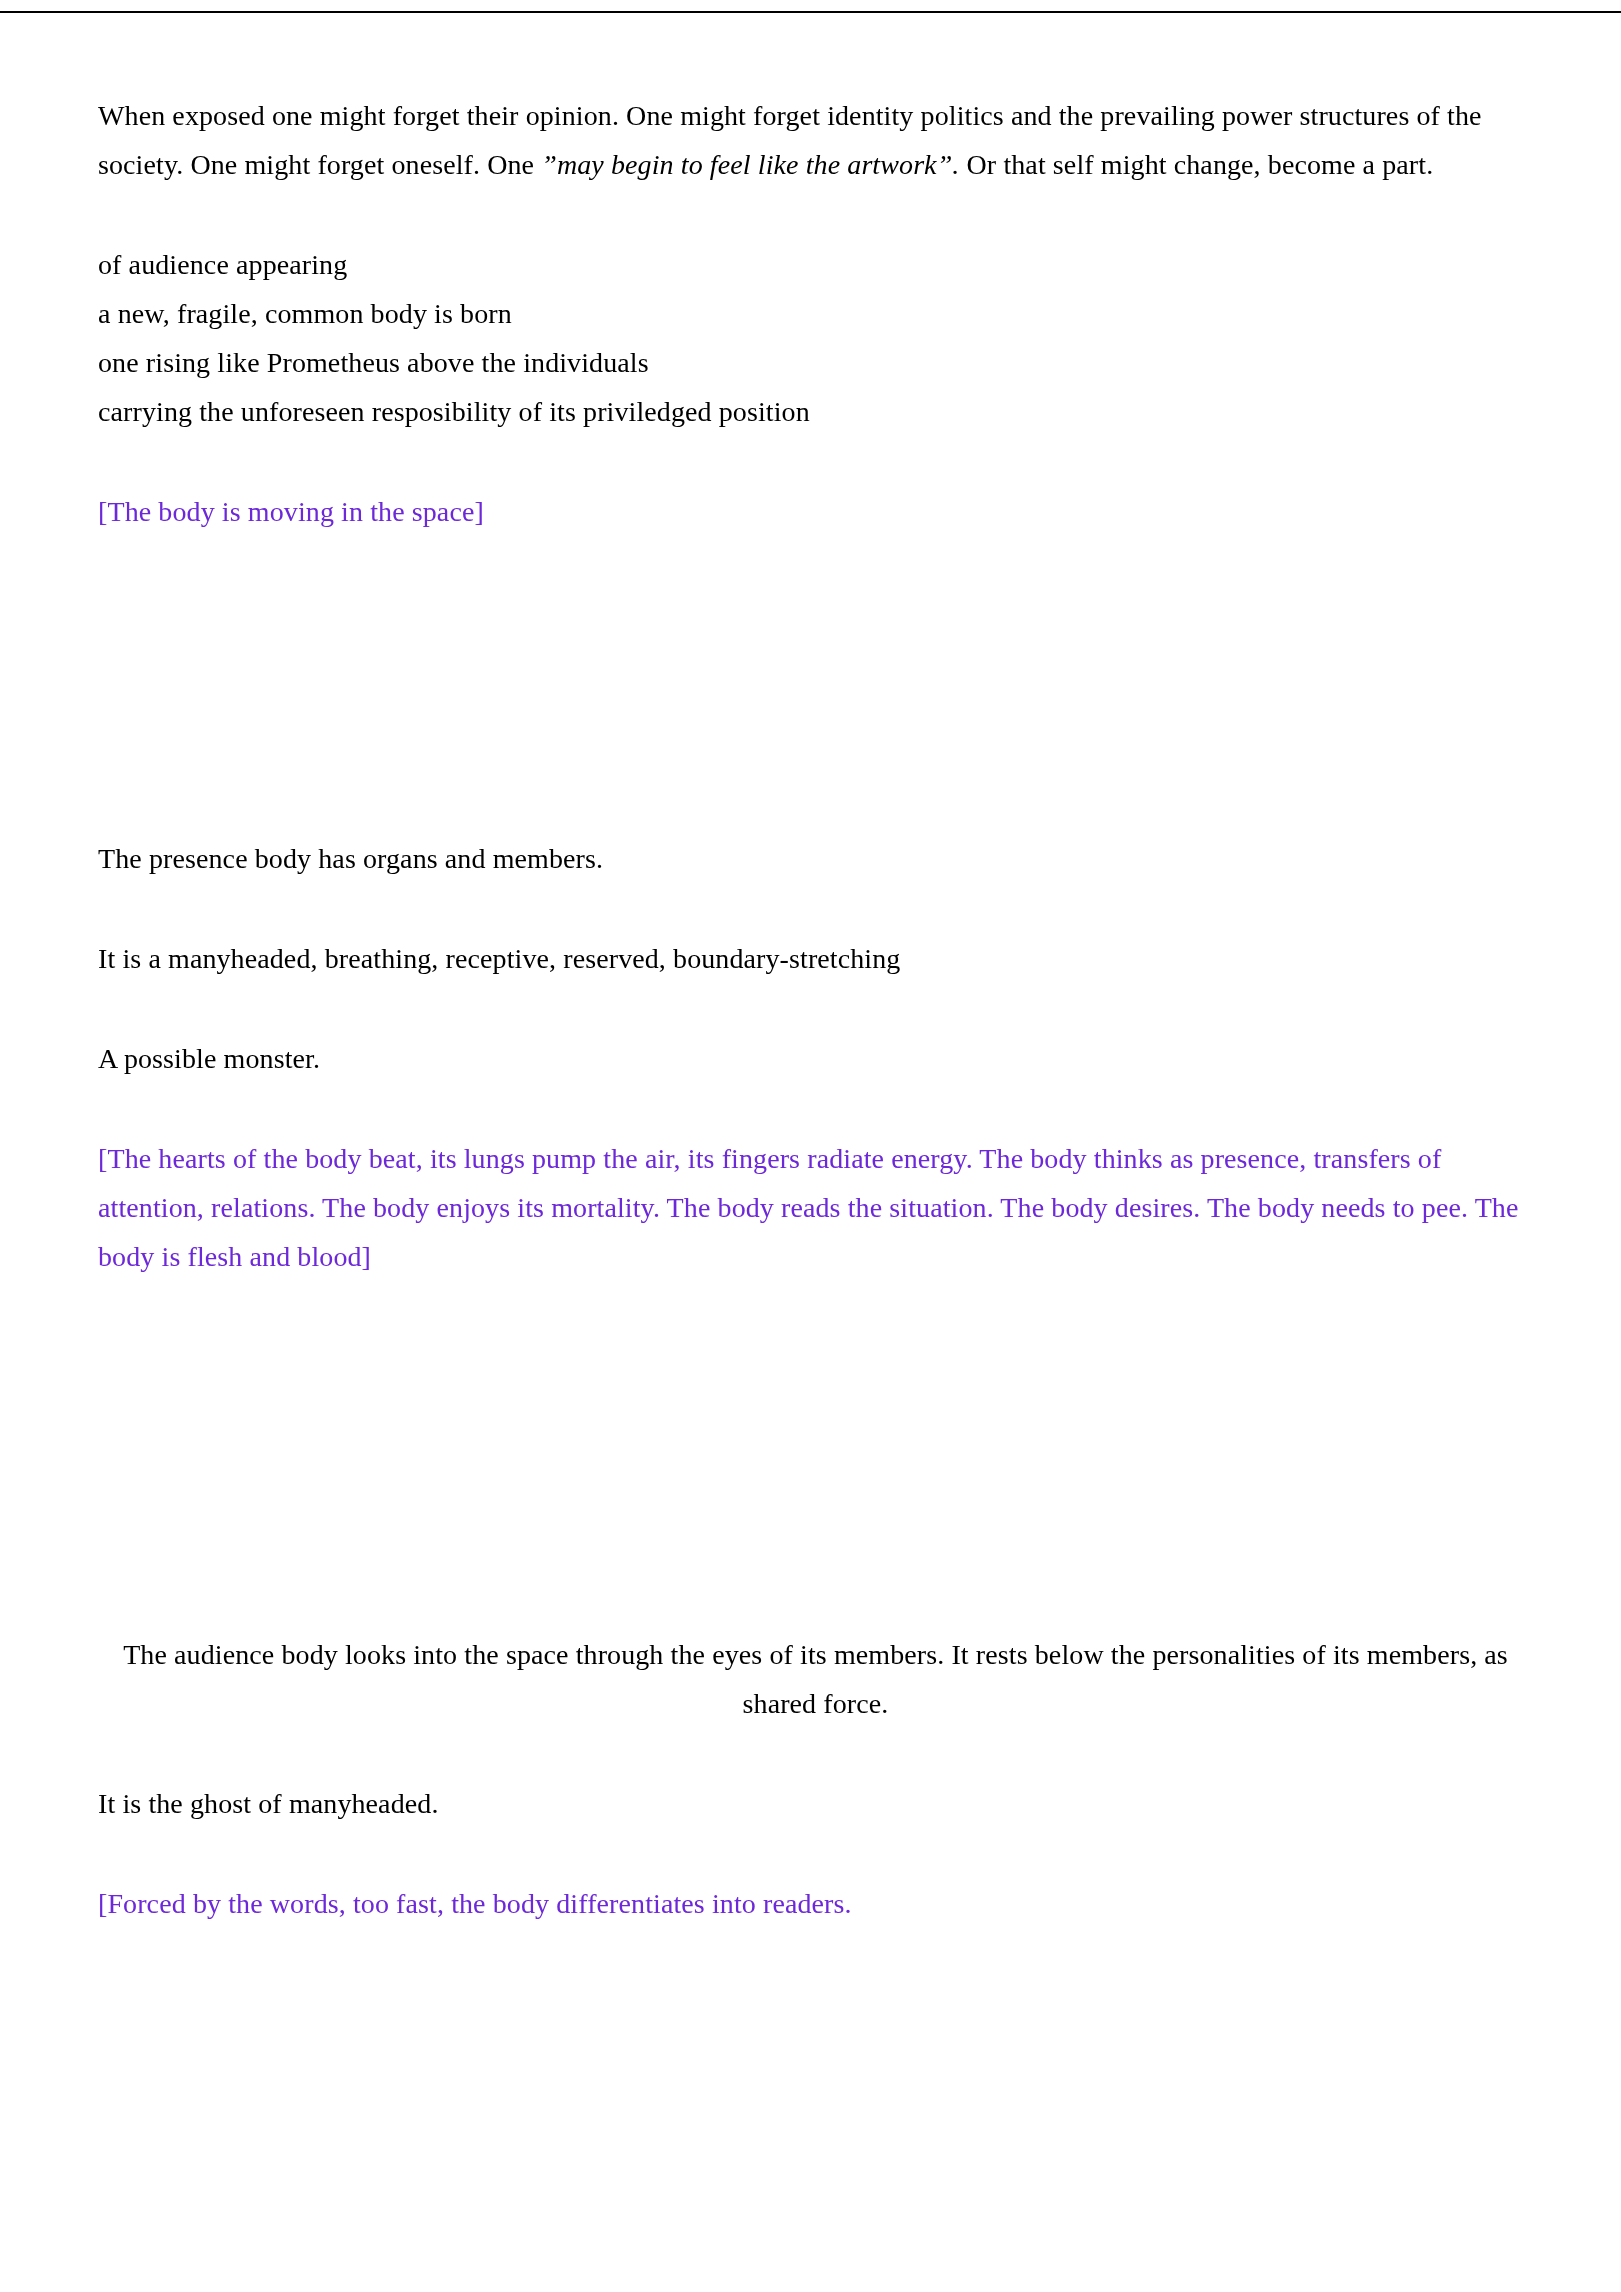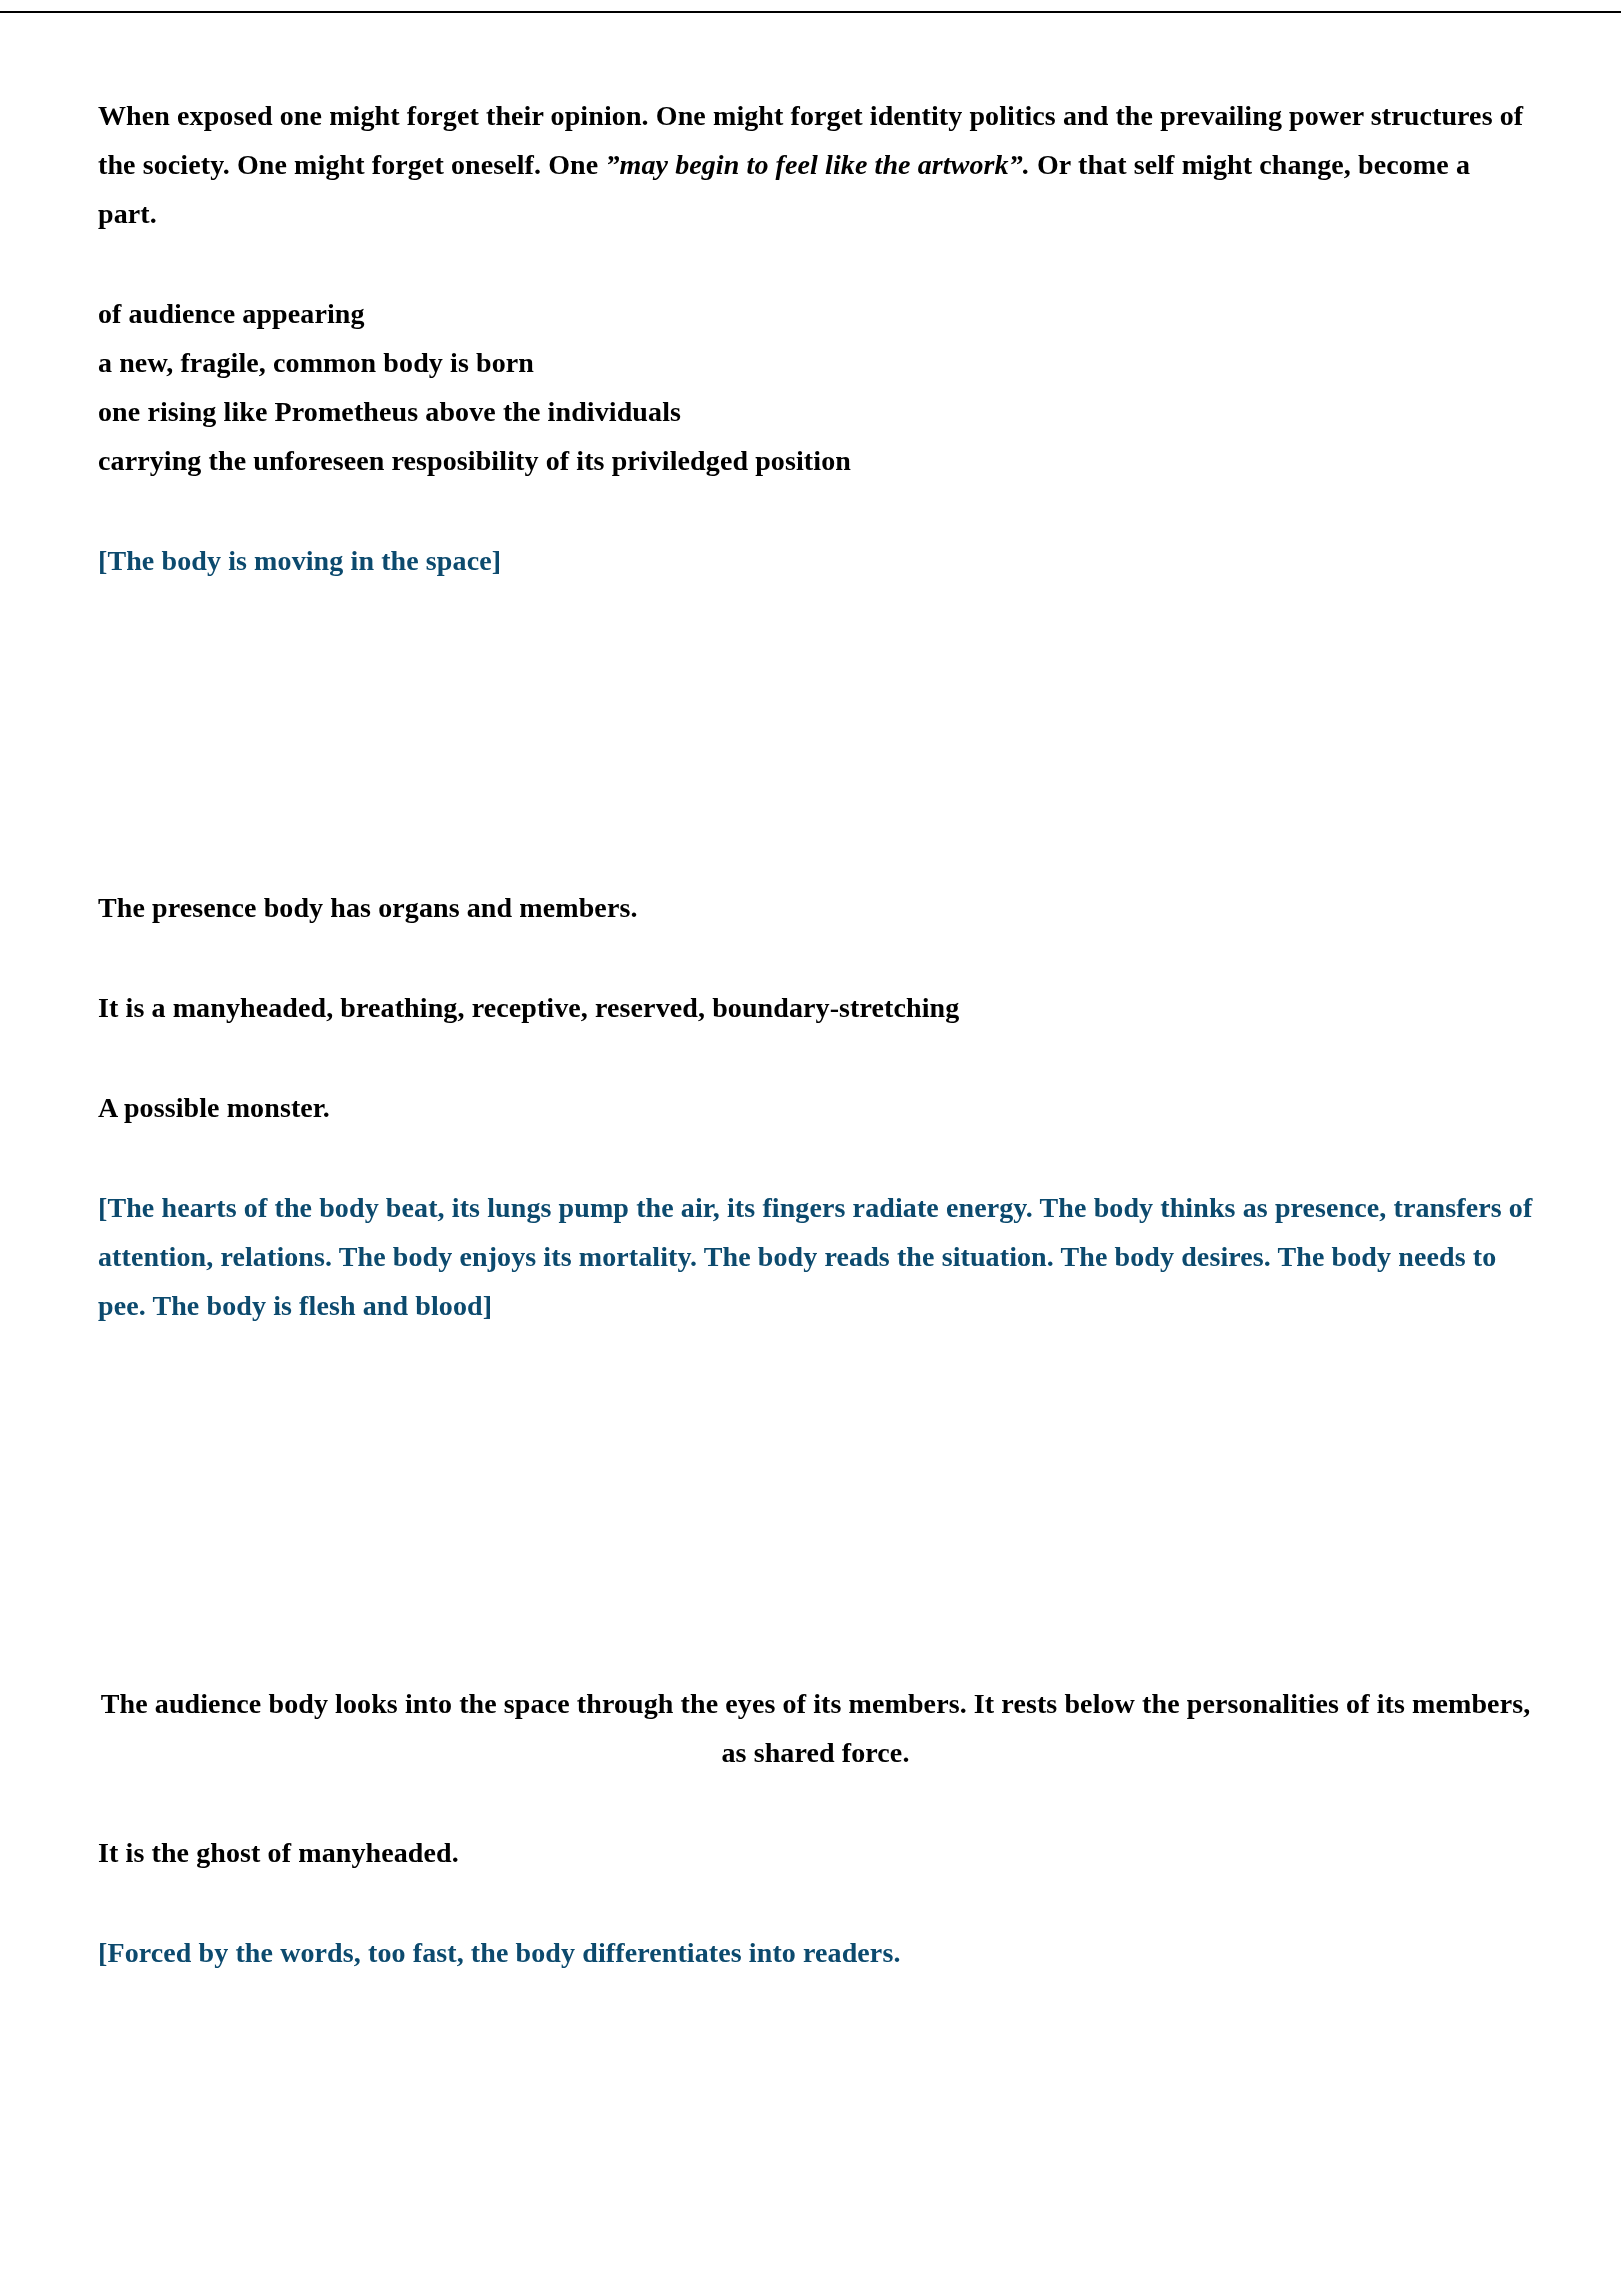--- a/index.html
+++ b/index.html
@@ -24,32 +24,31 @@
     height: 2px;
     background: #000000;
   }
   .page-content {
     position: absolute;
     top: 0;
     left: 0;
     width: 100%;
     height: 100%;
     padding: 91px 88px 16px 98px;
-    font-weight: bold;
   }
   p {
     margin: 0;
     font-size: 28px;
     line-height: 49px;
     letter-spacing: 0.1px;
   }
   .mt-std  { margin-top: 51px; }
   .mt-xl1  { margin-top: 298px; }
   .mt-xl2  { margin-top: 349px; text-align: center; }
-  .red     { color: #0c4a6e; }
+  .red     { color: #6d28d9; }
   .italic  { font-style: italic; }
   .line    { display: block; }
 </style>
 </head>
 <body>
 
 <div class="top-rule"></div>
 
 <div class="page-content">
 

